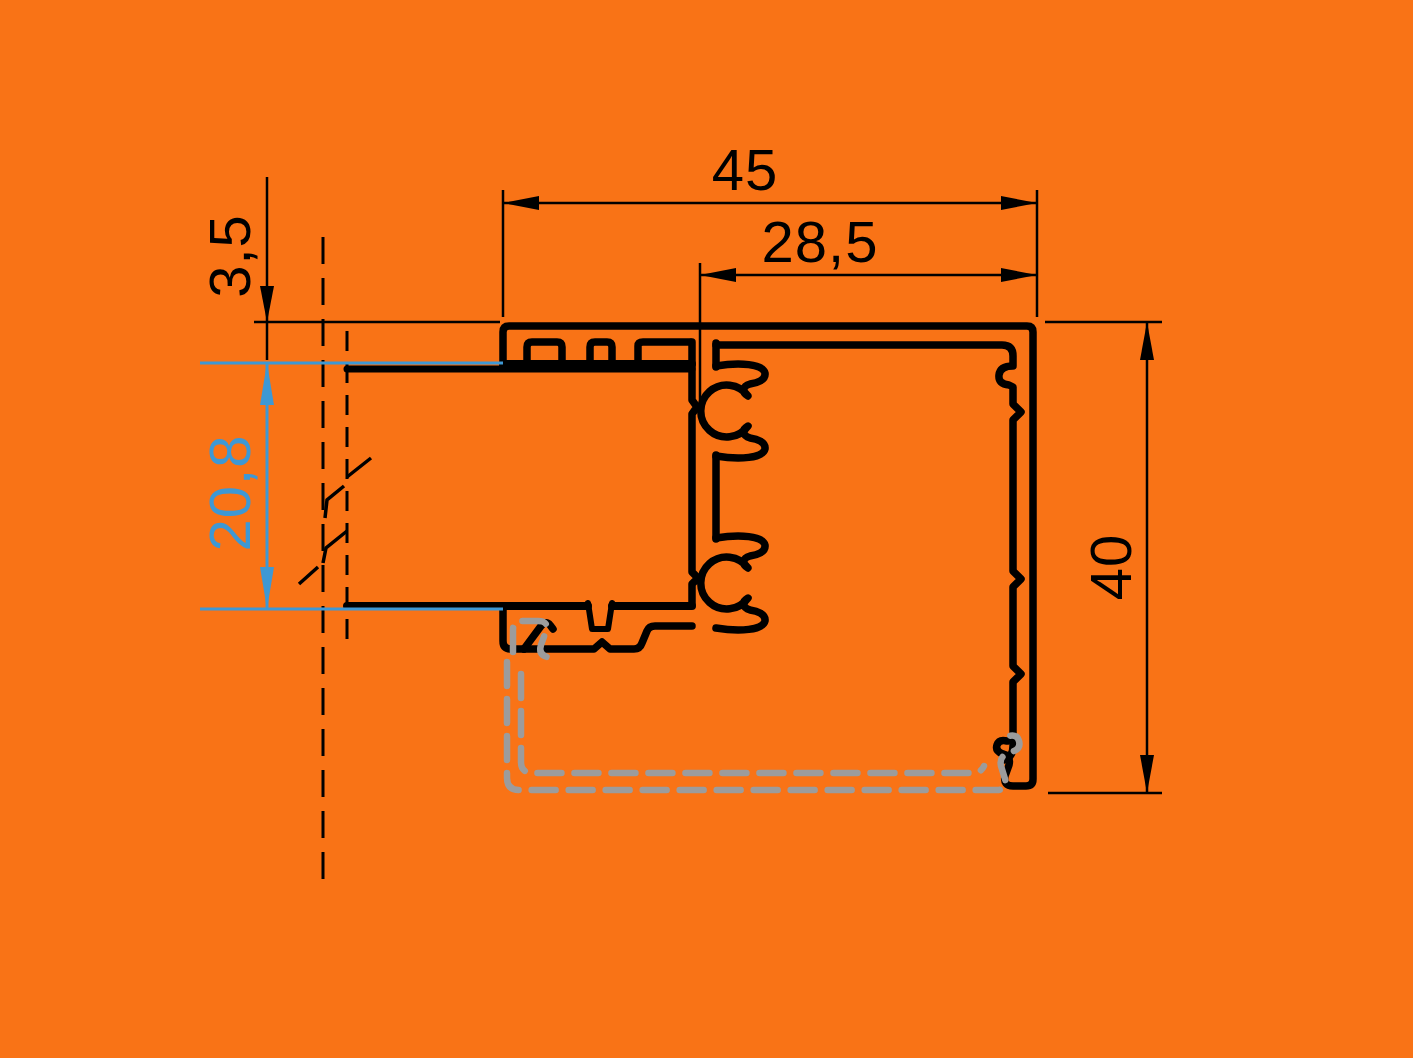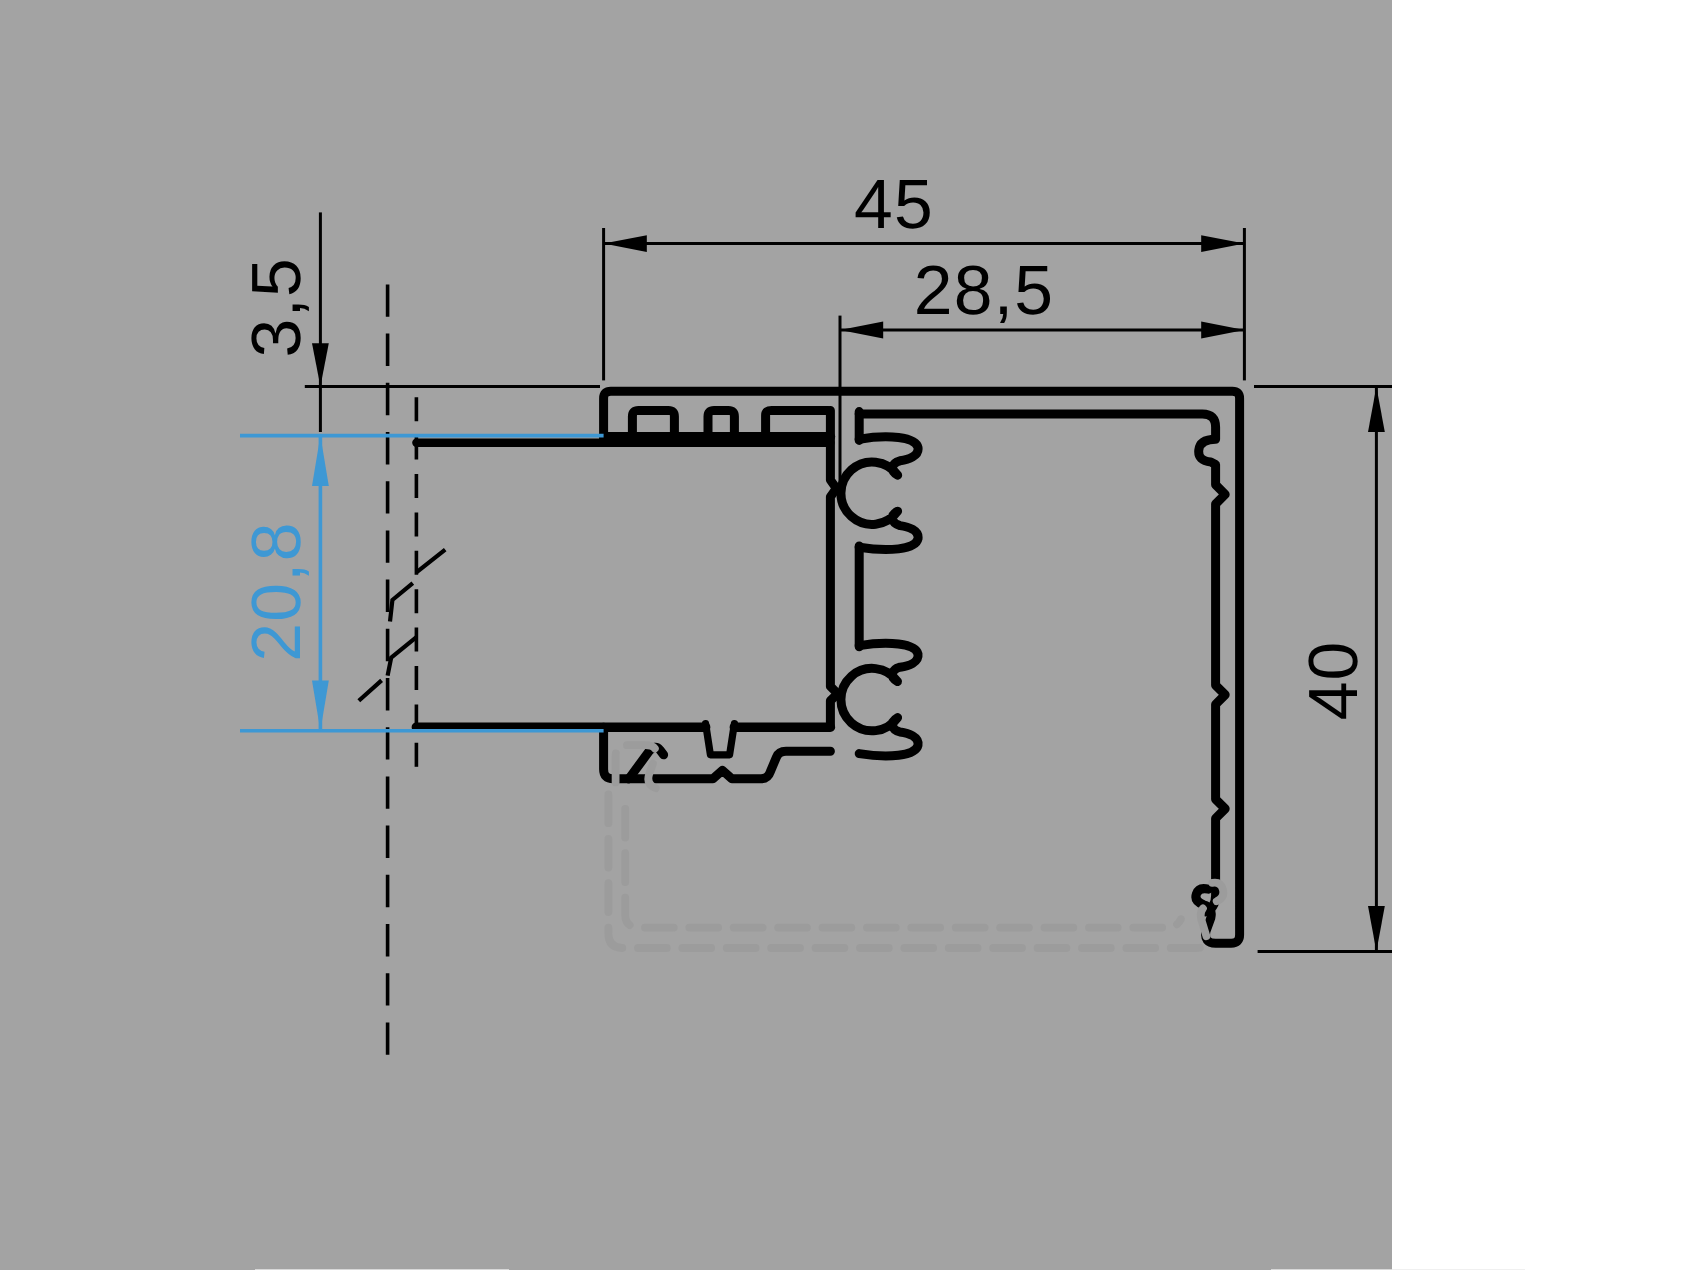--- a/index.html
+++ b/index.html
@@ -1,19 +1,19 @@
 <!DOCTYPE html>
 <html><head>
 <meta charset="utf-8">
 <style>
   html,body{margin:0;padding:0;background:#ffffff;}
   .canvas{
     position:relative;
-    width:1160px;height:1058px;
-    background:#a3a3a3;
+    width:1413px;height:1058px;
+    background:#f97316;
     font-family:"Liberation Sans", sans-serif;
     overflow:hidden;
   }
   svg{display:block;}
   .dim-text{
     font-family:"Liberation Sans", sans-serif;
     font-size:58px;
     letter-spacing:1px;
     fill:#000000;
   }

